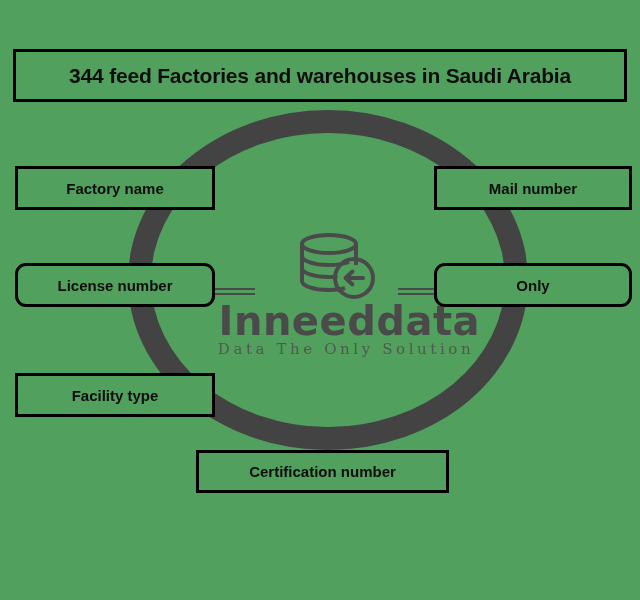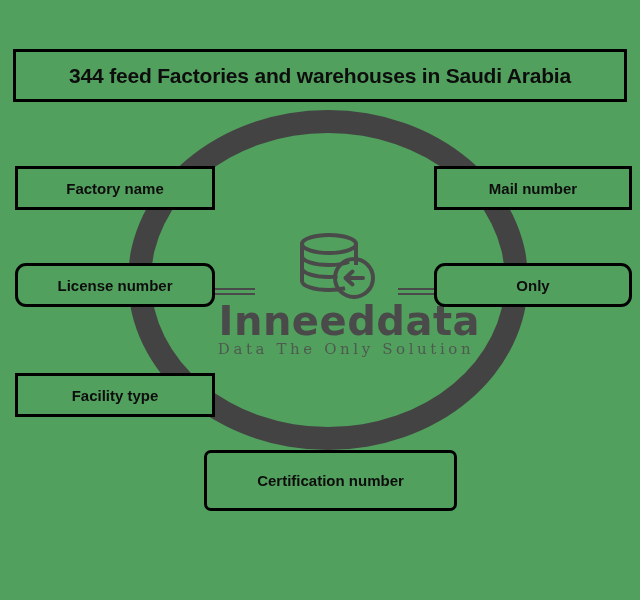--- a/index.html
+++ b/index.html
@@ -148,25 +148,24 @@
   }
 
   .fb-left  { left: 15px;  width: 200px; height: 44px; }
   .fb-right { left: 434px; width: 198px; height: 44px; }
 
   .row-1 { top: 166px; }
   .row-2 { top: 263px; border-radius: 11px; }
   .row-3 { top: 356px; margin-top: 17px; }
 
   .fb-bottom {
-    left: 204px;
+    left: 196px;
     top: 450px;
     width: 253px;
-    height: 61px;
-    border-radius: 7px;
+    height: 43px;
   }
 </style>
 </head>
 <body>
 
 <div id="infographic">
 
   <div class="title-banner">
     <span class="title-text">344 feed Factories and warehouses in Saudi Arabia</span>
   </div>

